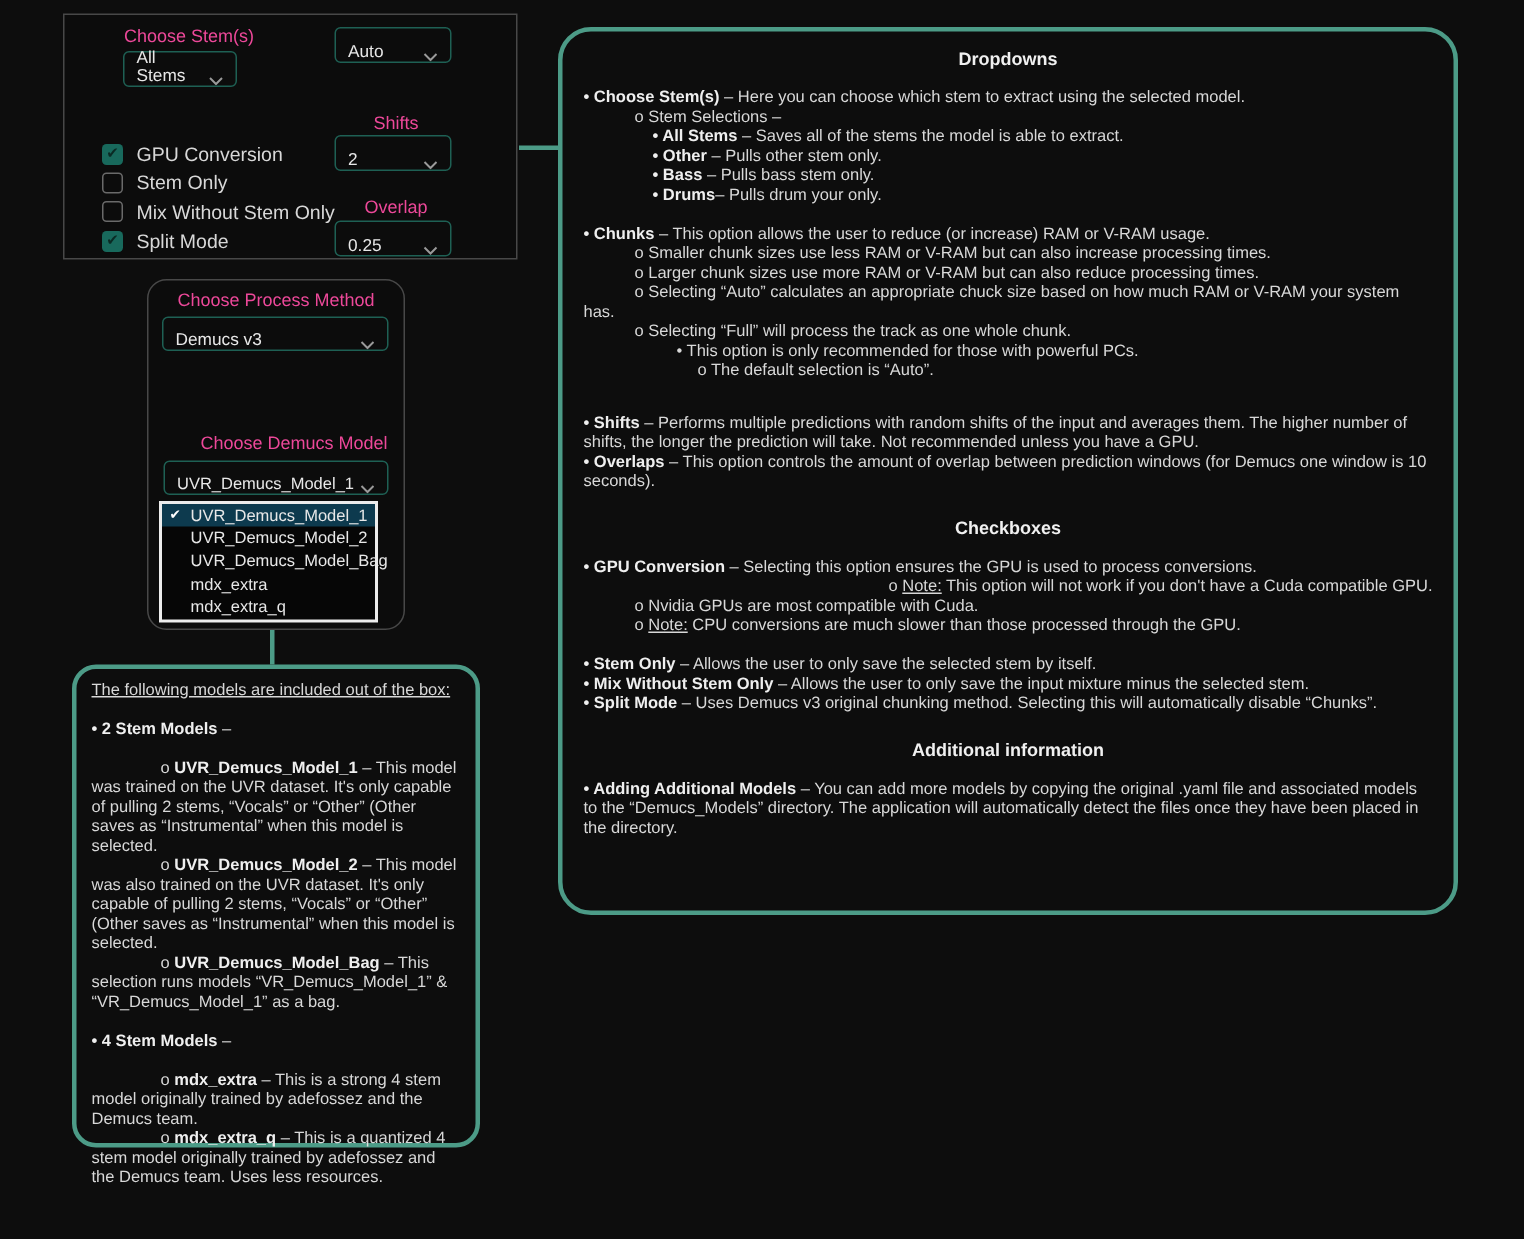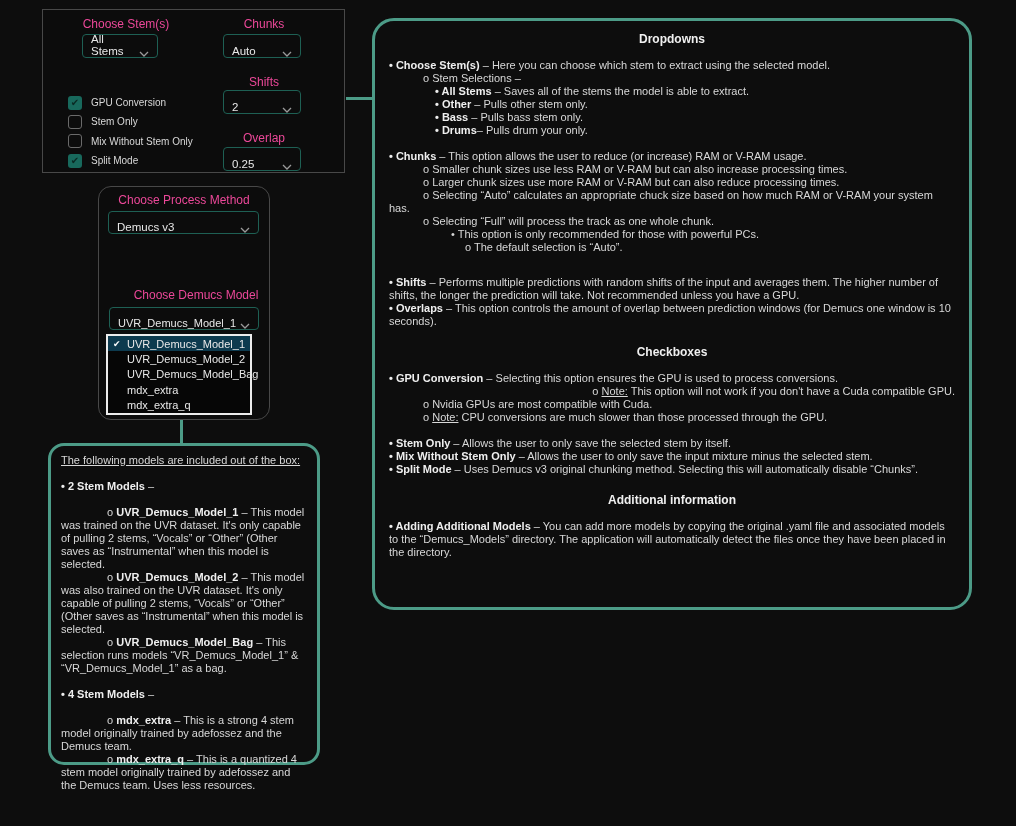--- a/index.html
+++ b/index.html
@@ -12,21 +12,21 @@
             color:#e8e8e8;font-size:11.5px;display:flex;align-items:flex-end;
             justify-content:space-between;padding:0 8px;box-sizing:border-box;cursor:pointer;}
   .chev{display:flex;align-items:center;}
   
   .cb-group{position:absolute;}
   .cb-row{display:flex;align-items:center;height:19.3px;gap:9px;}
   .cb{width:14px;height:14px;border-radius:3px;box-sizing:border-box;display:flex;
       align-items:center;justify-content:center;font-size:10px;line-height:10px;cursor:pointer;}
   .cb.checked{background:#18695c;color:#0a2a24;}
   .cb.un{border:1px solid #6a6a6a;background:#0c0c0c;}
-  .cb-label{color:#d8d8d8;font-size:10px;}
+  .cb-label{color:#d8d8d8;font-size:13px;}
   
   .options-list{position:absolute;border:2px solid #ececec;background:#060606;box-sizing:border-box;}
   .opt{height:15.4px;display:flex;align-items:center;color:#e8e8e8;font-size:11px;padding-left:5px;cursor:pointer;}
   .opt .gutter{width:14px;font-size:9px;color:#ffffff;flex:0 0 14px;}
   .opt.selected{background:#0d3a4e;}
   
   .teal-box{position:absolute;border:3px solid #4c9b87;background:#0d0d0d;box-sizing:border-box;}
   .rt{color:#d8d8d8;font-size:11px;line-height:13px;}
   .rt-heading{text-align:center;font-weight:bold;color:#f0f0f0;font-size:12px;line-height:13px;}
   .rt-spacer{height:13px;}
@@ -46,21 +46,21 @@
     <div class="dropdown" style="left:39px;top:24px;width:76px;height:24px;">
       <span>All Stems</span>
       <span class="chev">
         <svg width="10" height="6" viewBox="0 0 10 6">
             <polyline points="1,1 5,5 9,1" fill="none" stroke="#9a9a9a" stroke-width="1.3"></polyline>
           </svg>
       </span>
     </div>
 
     <div class="cyan-label" style="left:180px;top:7px;width:82px;">Chunks</div>
-    <div class="dropdown" style="left:180px;top:24px;width:78px;height:24px;">
+    <div class="dropdown" style="left:180px;top:8px;width:78px;height:24px;">
       <span>Auto</span>
       <span class="chev">
         <svg width="10" height="6" viewBox="0 0 10 6">
             <polyline points="1,1 5,5 9,1" fill="none" stroke="#9a9a9a" stroke-width="1.3"></polyline>
           </svg>
       </span>
     </div>
 
     <div class="cyan-label" style="left:180px;top:65px;width:82px;">Shifts</div>
     <div class="dropdown" style="left:180px;top:80px;width:78px;height:24px;">

